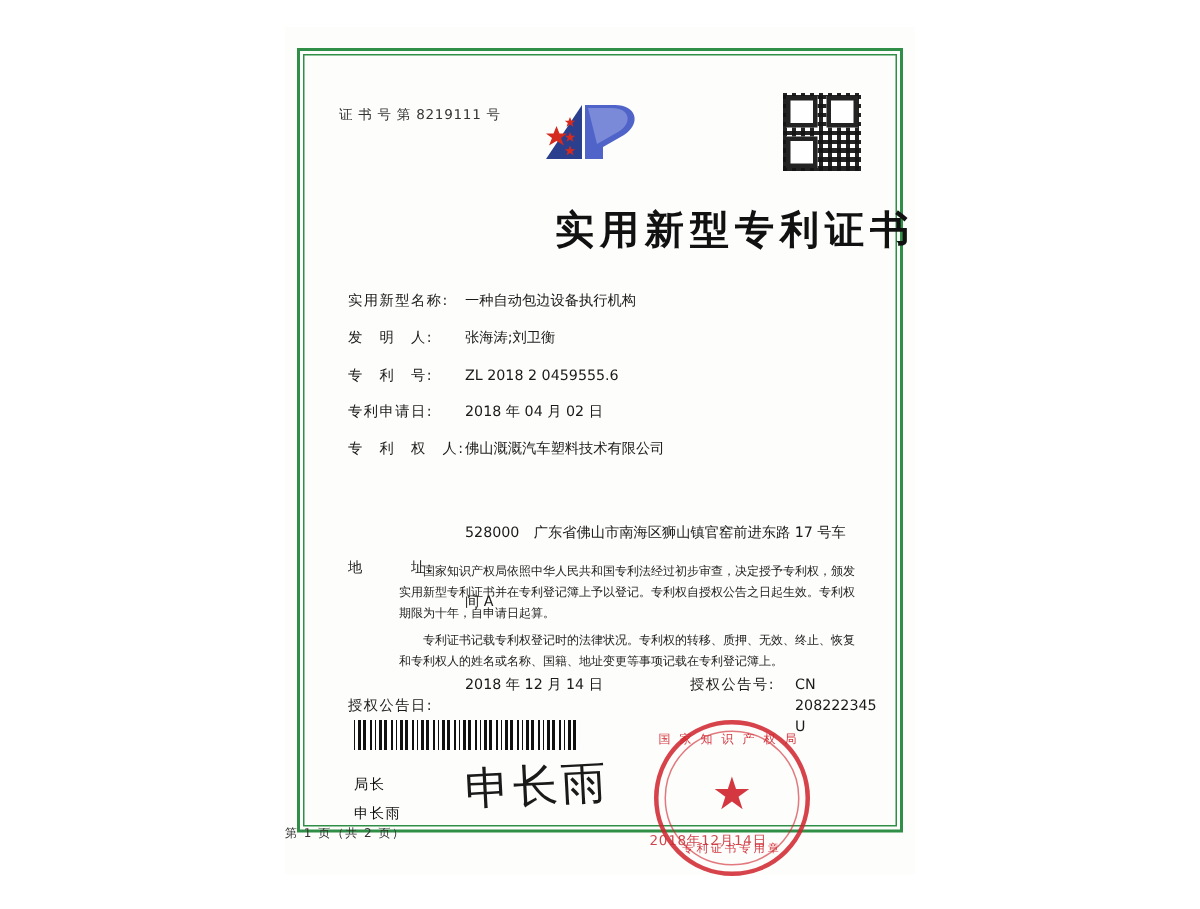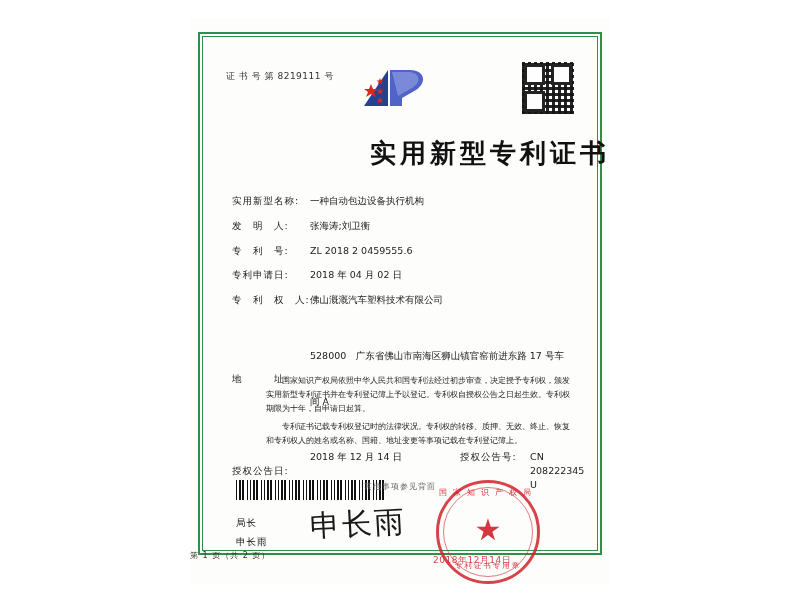--- a/index.html
+++ b/index.html
@@ -365,14 +365,13 @@
       <div class="ring2"></div>
       <div class="seal-text">国家知识产权局</div>
       <div class="star">★</div>
       <div class="seal-sub">专利证书专用章</div>
     </div>
     <div class="seal-date">2018年12月14日</div>
 
     <div class="page-no">第 1 页（共 2 页）</div>
   </div>
 
-  <div class="bottom-note">其他事项参见背面</div>
 </div>
 
 </body></html>

